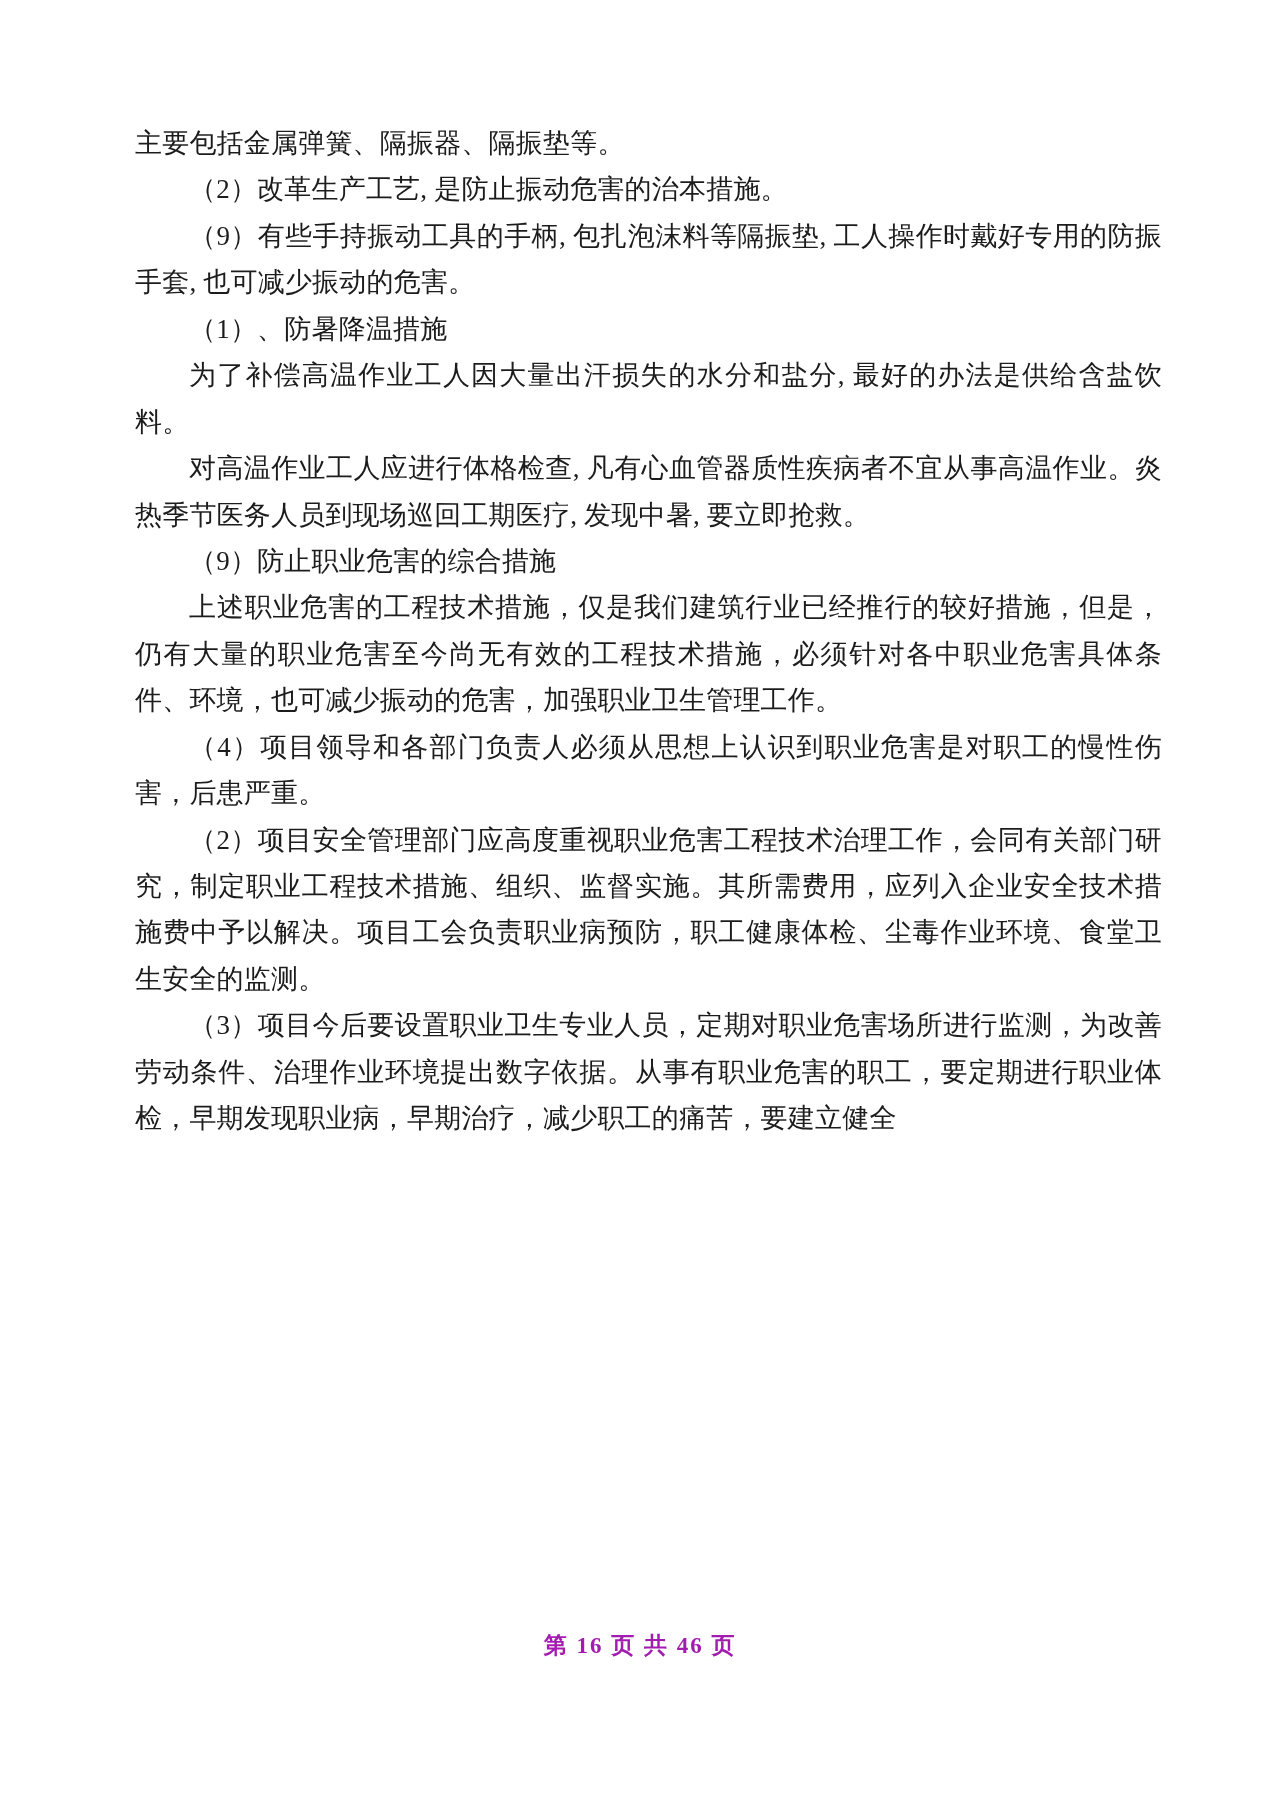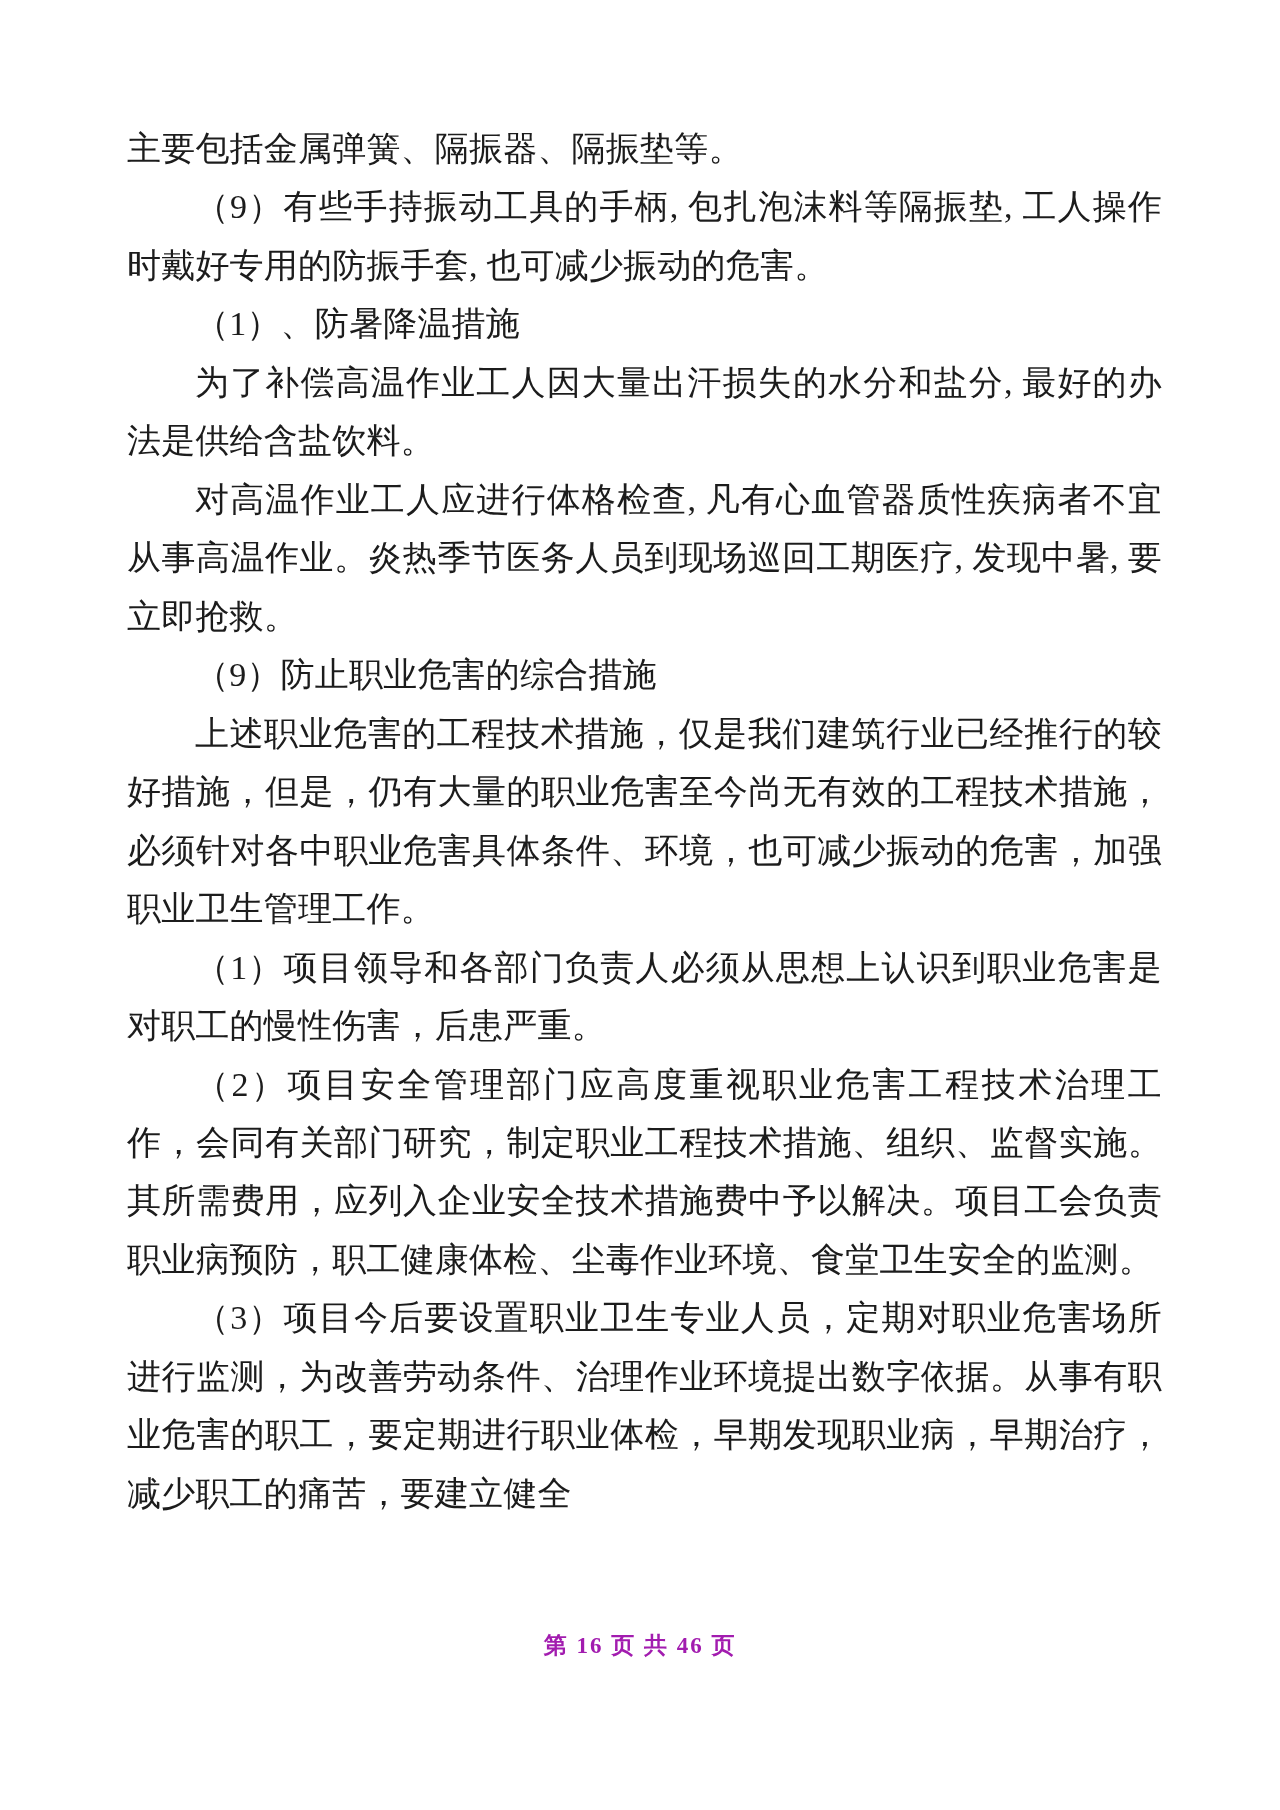--- a/index.html
+++ b/index.html
@@ -16,22 +16,22 @@
     overflow: hidden;
     font-family: "Liberation Serif", "DejaVu Serif", serif;
   }
   .content {
     position: absolute;
     left: 118px;
     top: 120px;
     width: 1044px;
   }
   p {
-    margin: 0 0 0 9px;
-    font-size: 34px;
+    margin: 0 0 0 17px;
+    font-size: 27px;
     line-height: 1.72;
     color: #1c1c1c;
     text-align: justify;
     text-justify: inter-ideograph;
     letter-spacing: 0.2px;
   }
   p.indent {
     text-indent: 2em;
   }
   .footer {
@@ -46,24 +46,25 @@
     font-family: "Liberation Serif", "DejaVu Serif", serif;
     letter-spacing: 2px;
   }
 </style>
 </head>
 <body>
 
 <div class="page">
   <div class="content">
     <p>主要包括金属弹簧、隔振器、隔振垫等。</p>
+    <p class="indent">（2）改革生产工艺, 是防止振动危害的治本措施。</p>
     <p class="indent">（9）有些手持振动工具的手柄, 包扎泡沫料等隔振垫, 工人操作时戴好专用的防振手套, 也可减少振动的危害。</p>
     <p class="indent">（1）、防暑降温措施</p>
     <p class="indent">为了补偿高温作业工人因大量出汗损失的水分和盐分, 最好的办法是供给含盐饮料。</p>
     <p class="indent">对高温作业工人应进行体格检查, 凡有心血管器质性疾病者不宜从事高温作业。炎热季节医务人员到现场巡回工期医疗, 发现中暑, 要立即抢救。</p>
     <p class="indent">（9）防止职业危害的综合措施</p>
     <p class="indent">上述职业危害的工程技术措施，仅是我们建筑行业已经推行的较好措施，但是，仍有大量的职业危害至今尚无有效的工程技术措施，必须针对各中职业危害具体条件、环境，也可减少振动的危害，加强职业卫生管理工作。</p>
-    <p class="indent">（1）项目领导和各部门负责人必须从思想上认识到职业危害是对职工的慢性伤害，后患严重。</p>
+    <p class="indent">（4）项目领导和各部门负责人必须从思想上认识到职业危害是对职工的慢性伤害，后患严重。</p>
     <p class="indent">（2）项目安全管理部门应高度重视职业危害工程技术治理工作，会同有关部门研究，制定职业工程技术措施、组织、监督实施。其所需费用，应列入企业安全技术措施费中予以解决。项目工会负责职业病预防，职工健康体检、尘毒作业环境、食堂卫生安全的监测。</p>
     <p class="indent">（3）项目今后要设置职业卫生专业人员，定期对职业危害场所进行监测，为改善劳动条件、治理作业环境提出数字依据。从事有职业危害的职工，要定期进行职业体检，早期发现职业病，早期治疗，减少职工的痛苦，要建立健全</p>
   </div>
   <div class="footer">第 16 页 共 46 页</div>
 </div>
 
 </body></html>

